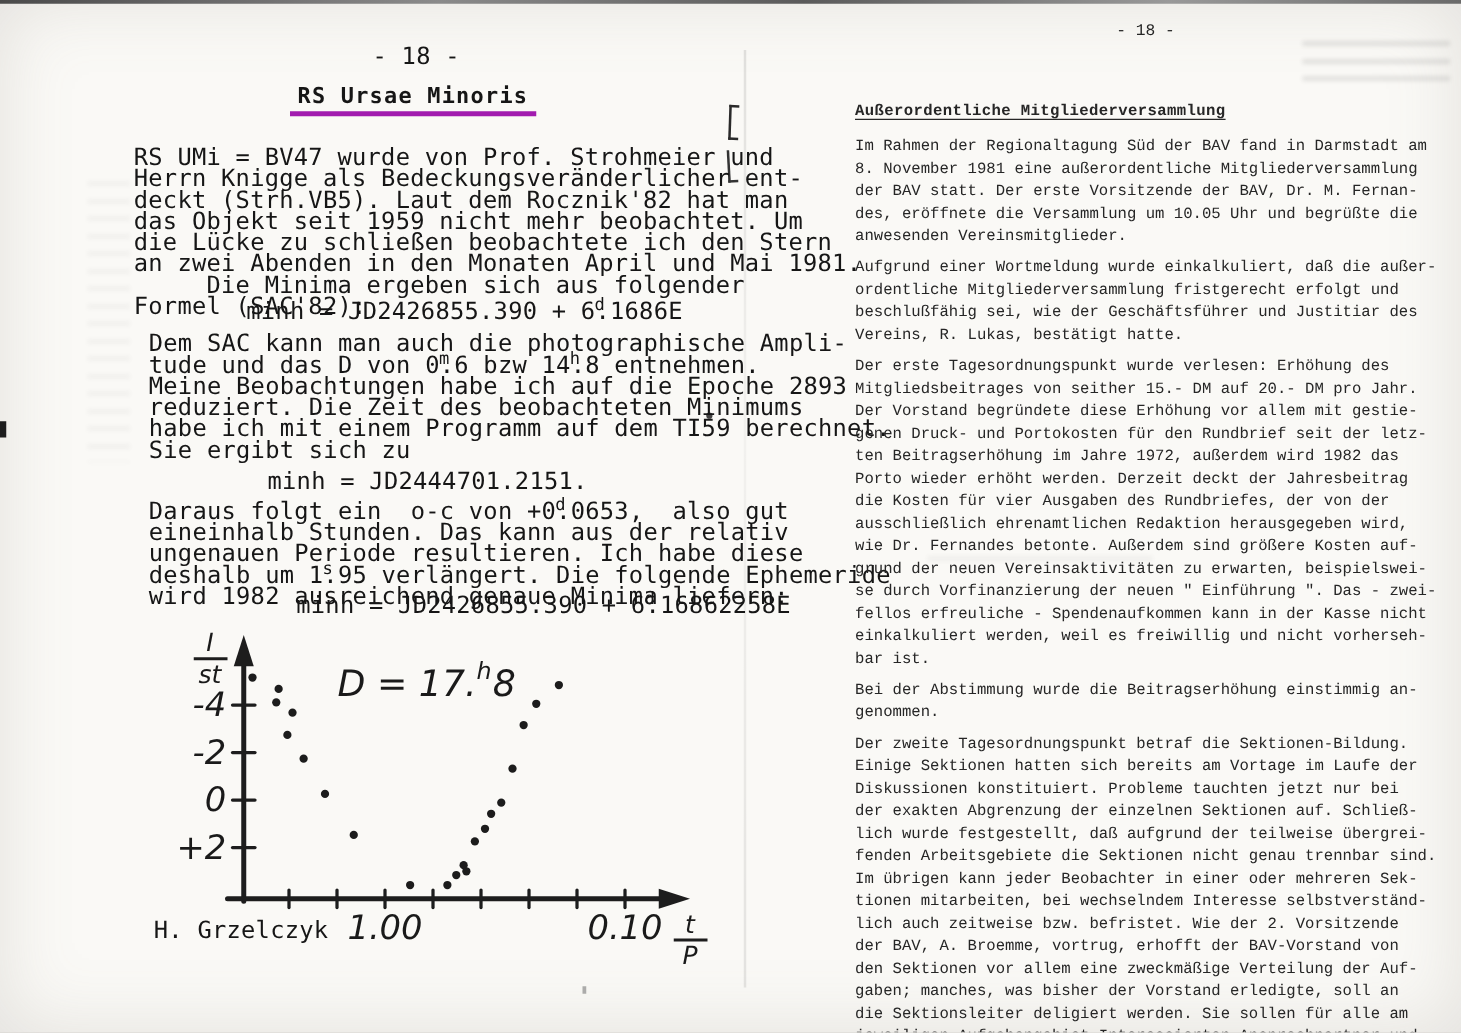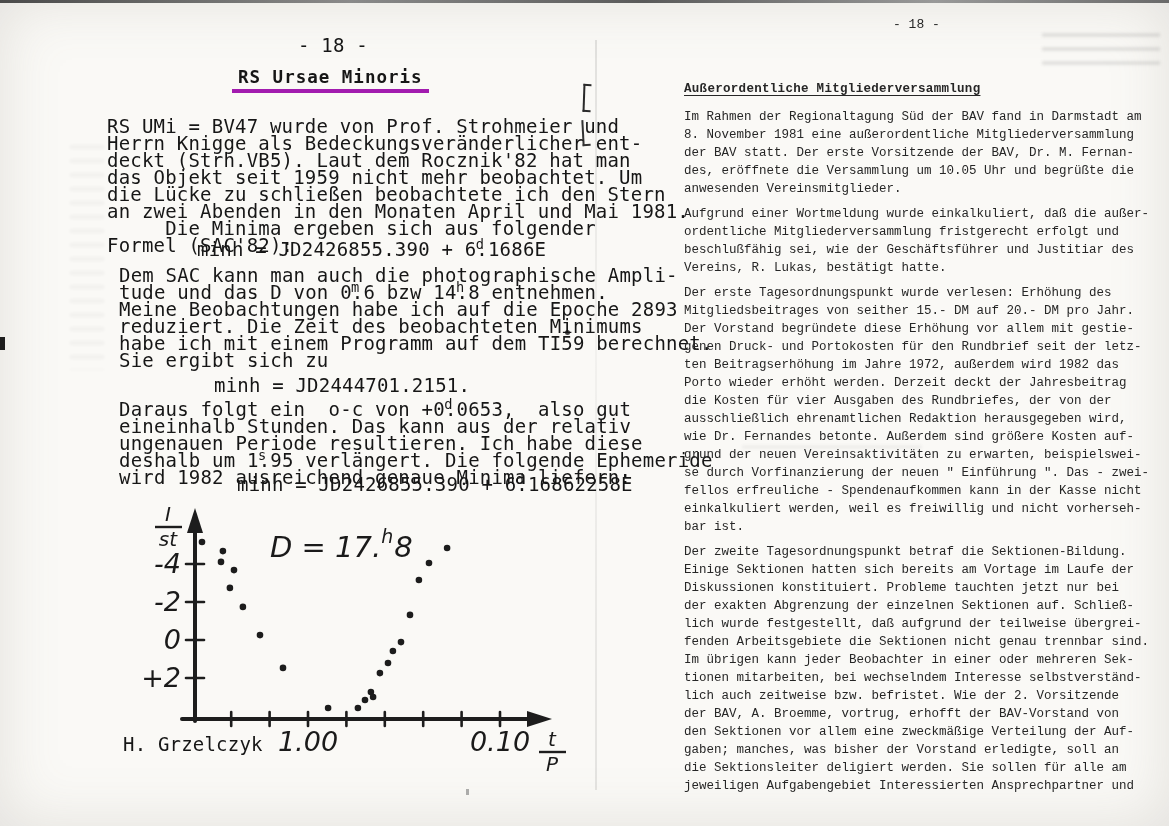--- a/index.html
+++ b/index.html
@@ -194,20 +194,22 @@
 ten Beitragserhöhung im Jahre 1972, außerdem wird 1982 das
 Porto wieder erhöht werden. Derzeit deckt der Jahresbeitrag
 die Kosten für vier Ausgaben des Rundbriefes, der von der
 ausschließlich ehrenamtlichen Redaktion herausgegeben wird,
 wie Dr. Fernandes betonte. Außerdem sind größere Kosten auf-
 grund der neuen Vereinsaktivitäten zu erwarten, beispielswei-
 se durch Vorfinanzierung der neuen " Einführung ". Das - zwei-
 fellos erfreuliche - Spendenaufkommen kann in der Kasse nicht
 einkalkuliert werden, weil es freiwillig und nicht vorherseh-
 bar ist.</p>
+    <p>Bei der Abstimmung wurde die Beitragserhöhung einstimmig an-
+genommen.</p>
     <p>Der zweite Tagesordnungspunkt betraf die Sektionen-Bildung.
 Einige Sektionen hatten sich bereits am Vortage im Laufe der
 Diskussionen konstituiert. Probleme tauchten jetzt nur bei
 der exakten Abgrenzung der einzelnen Sektionen auf. Schließ-
 lich wurde festgestellt, daß aufgrund der teilweise übergrei-
 fenden Arbeitsgebiete die Sektionen nicht genau trennbar sind.
 Im übrigen kann jeder Beobachter in einer oder mehreren Sek-
 tionen mitarbeiten, bei wechselndem Interesse selbstverständ-
 lich auch zeitweise bzw. befristet. Wie der 2. Vorsitzende
 der BAV, A. Broemme, vortrug, erhofft der BAV-Vorstand von

